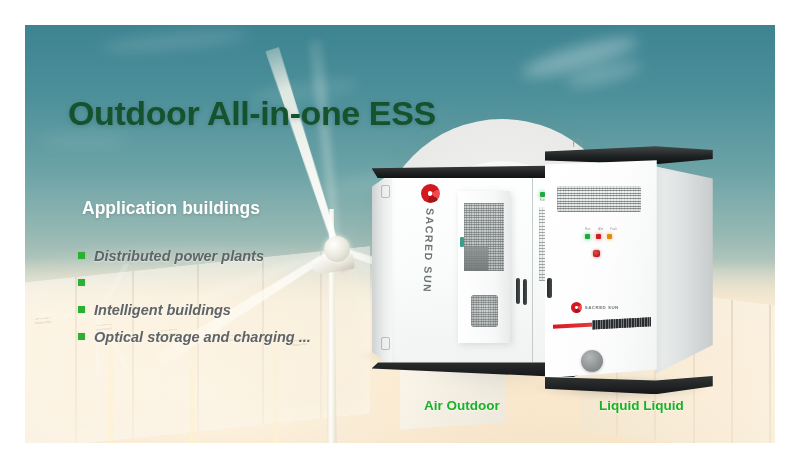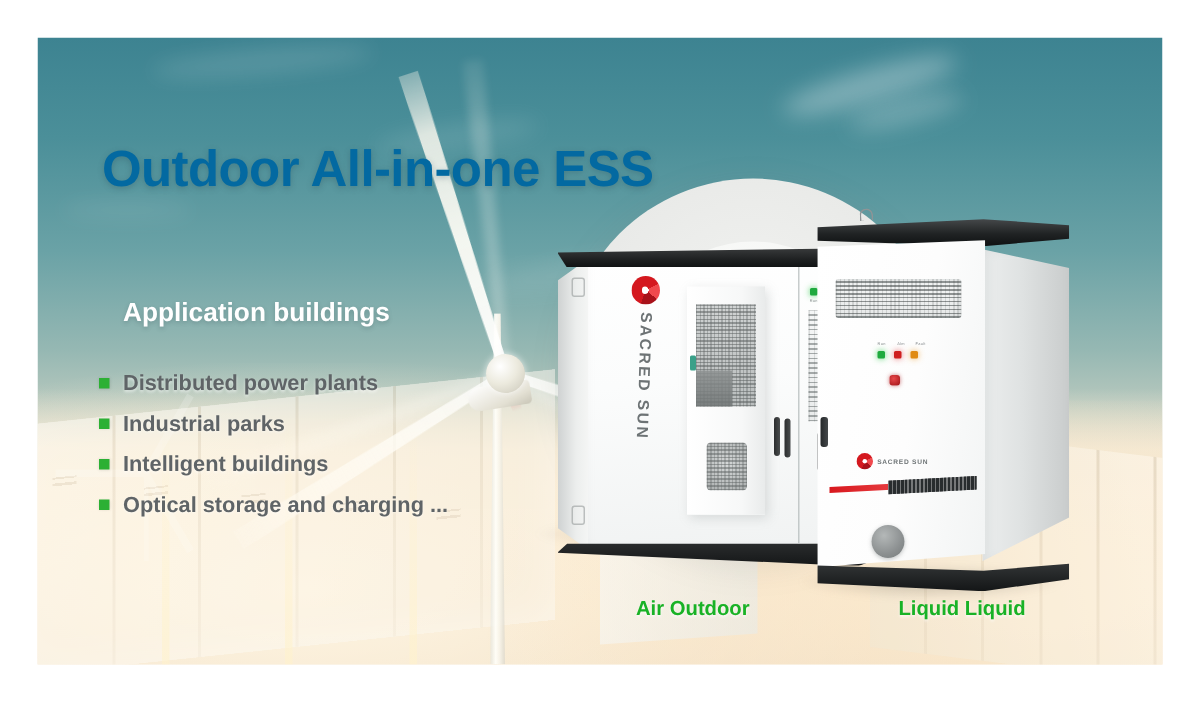--- a/index.html
+++ b/index.html
@@ -362,30 +362,30 @@
     position:absolute; border-radius:50%;
     background:radial-gradient(ellipse, rgba(120,110,95,.35) 0%, rgba(120,110,95,0) 70%);
     filter:blur(2px);
   }
   .sh-air{ left:44%; top:76.5%; width:210px; height:22px; }
   .sh-liq{ left:67.5%; top:84%; width:180px; height:24px; }
 
   
   .title{
     position:absolute; left:68px; top:96px;
-    font-size:34px; font-weight:700; color:#0369a1;
+    font-size:34px; font-weight:700; color:#14532d;
     letter-spacing:-.4px; line-height:1;
     text-shadow:0 1px 4px rgba(40,70,80,.28);
   }
   .subtitle{
     position:absolute; left:82px; top:198px;
     font-size:17.5px; font-weight:700; color:#ffffff;
     text-shadow:0 1px 3px rgba(60,85,90,.3);
   }
-  .bullets{ position:absolute; left:66px; top:242px; }
+  .bullets{ position:absolute; left:78px; top:242px;font-style:italic; }
   .bullets li{
     list-style:none; display:flex; align-items:center;
     height:27px; gap:9px;
   }
   .bul-sq{
     width:7px; height:7px; background:#2cb034; flex:0 0 auto;
     box-shadow:0 0 2px rgba(0,0,0,.12);
   }
   .bul-tx{
     font-size:14.5px; font-weight:700; color:#5f6467;
@@ -566,21 +566,20 @@
   <h1 class="title">Outdoor All-in-one ESS</h1>
   <h2 class="subtitle">Application buildings</h2>
 
   <ul class="bullets">
     <li>
       <span class="bul-sq"></span>
       <span class="bul-tx">Distributed power plants</span>
     </li>
     <li>
       <span class="bul-sq"></span>
-      <span class="bul-tx">Industrial parks</span>
     </li>
     <li>
       <span class="bul-sq"></span>
       <span class="bul-tx">Intelligent buildings</span>
     </li>
     <li>
       <span class="bul-sq"></span>
       <span class="bul-tx">Optical storage and charging ...</span>
     </li>
   </ul>

